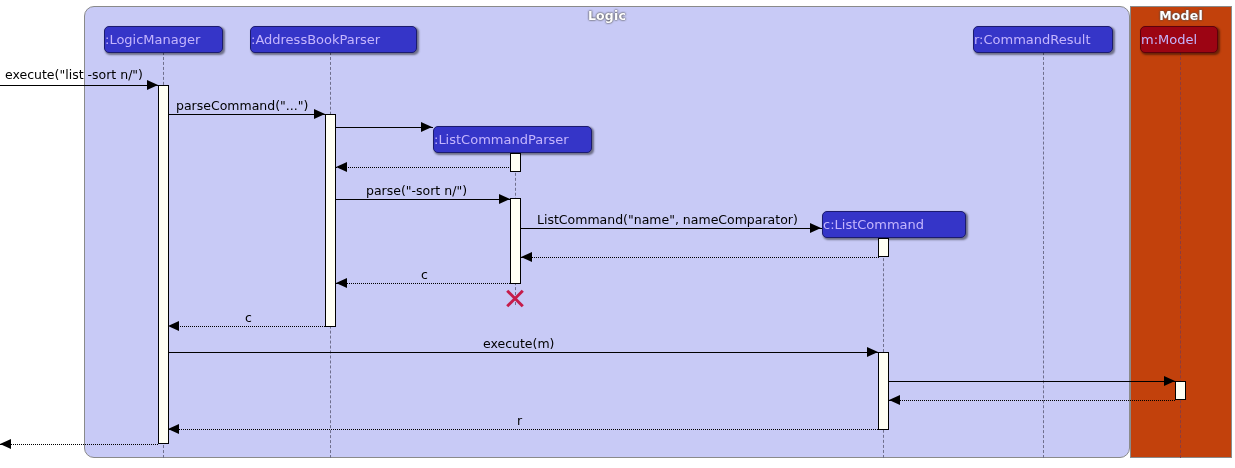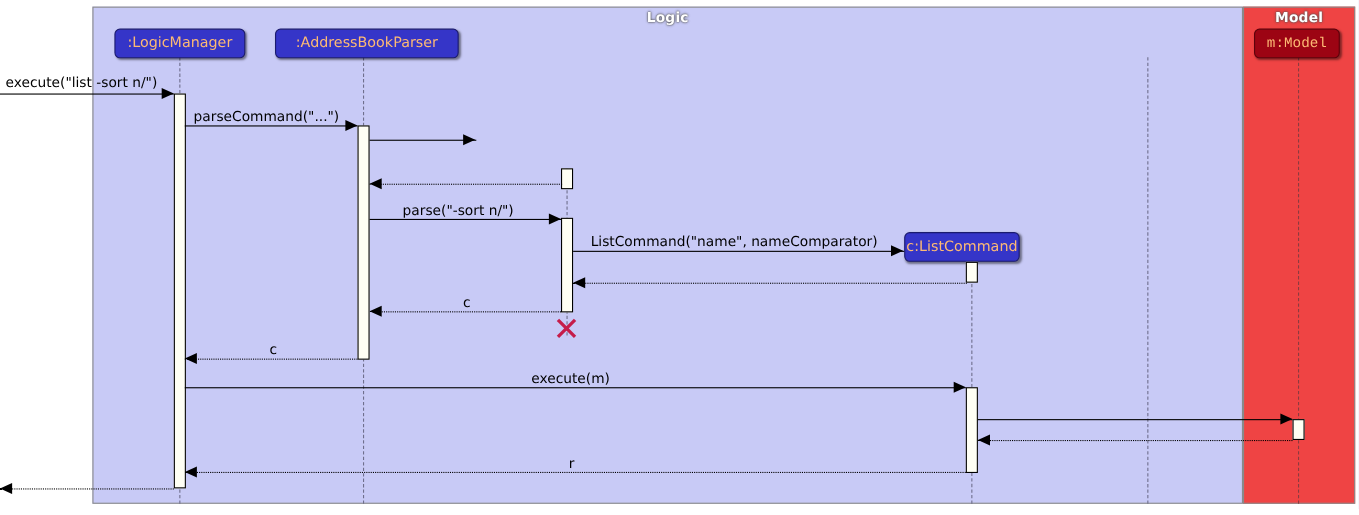--- a/index.html
+++ b/index.html
@@ -21,21 +21,21 @@
   
   .partition {
     position: absolute;
     box-sizing: border-box;
     border: 1px solid #8a8a8a;
   }
   .partition.logic {
     background: #c8caf6;
   }
   .partition.model {
-    background: #ef4444;
+    background: #c2410c;
   }
   .partition-title {
     position: absolute;
     top: 1px;
     width: 100%;
     text-align: center;
     font-size: 12.5px;
     font-weight: bold;
     color: #ffffff;
     text-shadow: 0 0 2px #555, 0 0 2px #555;
@@ -52,34 +52,33 @@
     border-left-color: #8c3b3f;
   }
 
   
   .participant {
     position: absolute;
     box-sizing: border-box;
     border-radius: 5px;
     display: flex;
     align-items: center;
-    justify-content: center;
+    justify-content: flex-start;
     font-size: 13px;
-    color: #fdba74;
+    color: #c4b5fd;
     white-space: nowrap;
     box-shadow: 1.5px 1.5px 2px rgba(0,0,0,.45);
   }
   .participant.blue {
     background: #3535c8;
     border: 1px solid #1b1b6e;
   }
   .participant.red {
     background: #9c0413;
     border: 1px solid #5d020b;
-    font-family: Liberation Mono, monospace;
   }
 
   
   .activation {
     position: absolute;
     box-sizing: border-box;
     background: #fffff4;
     border: 1.3px solid #000000;
   }
 
@@ -130,21 +129,21 @@
     background: #c51c4a;
   }
   .destroy span.a { transform: rotate(45deg); }
   .destroy span.b { transform: rotate(-45deg); }
 </style>
 </head>
 <body>
 
 <div id="canvas">
 
-  <div class="partition logic" style="left:84px; top:6px; width:1046px; height:452px;">
+  <div class="partition logic" style="left:84px; top:6px; width:1046px; height:452px;border-radius:10px;">
     <div class="partition-title">Logic</div>
   </div>
 
   <div class="partition model" style="left:1130px; top:6px; width:102px; height:452px;">
     <div class="partition-title">Model</div>
   </div>
 
   <div class="lifeline" style="left:163px; top:52px; height:406px;"></div>
   <div class="lifeline" style="left:330px; top:52px; height:406px;"></div>
   <div class="lifeline" style="left:515px; top:153px; height:152px;"></div>
@@ -153,25 +152,31 @@
   <div class="lifeline model-line" style="left:1180px; top:52px; height:406px;"></div>
 
   <div class="participant blue" style="left:104px; top:26px; width:119px; height:27px;">
     <span>:LogicManager</span>
   </div>
 
   <div class="participant blue" style="left:250px; top:26px; width:167px; height:27px;">
     <span>:AddressBookParser</span>
   </div>
 
-
-  <div class="participant blue" style="left:822px; top:211px; width:105px; height:27px;">
+  <div class="participant blue" style="left:433px; top:126px; width:159px; height:27px;">
+    <span>:ListCommandParser</span>
+  </div>
+
+  <div class="participant blue" style="left:822px; top:211px; width:144px; height:27px;">
     <span>c:ListCommand</span>
   </div>
 
+  <div class="participant blue" style="left:973px; top:26px; width:140px; height:27px;">
+    <span>r:CommandResult</span>
+  </div>
 
   <div class="participant red" style="left:1140px; top:26px; width:78px; height:27px;">
     <span>m:Model</span>
   </div>
 
   <div class="activation" style="left:158px; top:85px; width:11px; height:359px;"></div>
 
   <div class="activation" style="left:325px; top:114px; width:11px; height:213px;"></div>
 
   <div class="activation" style="left:510px; top:153px; width:11px; height:19px;"></div>

